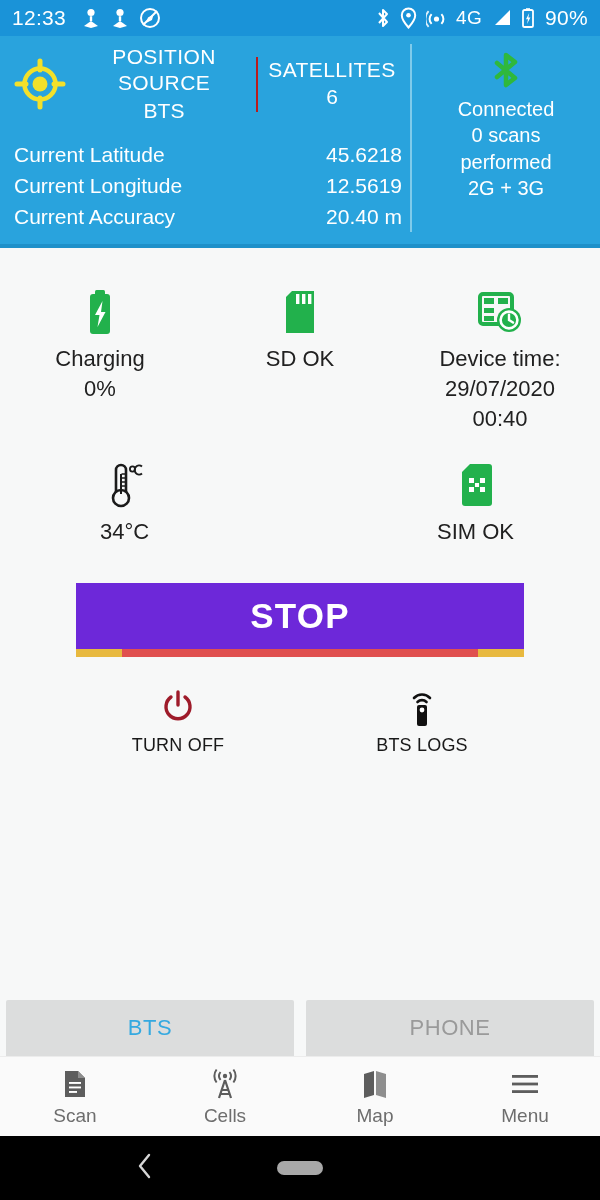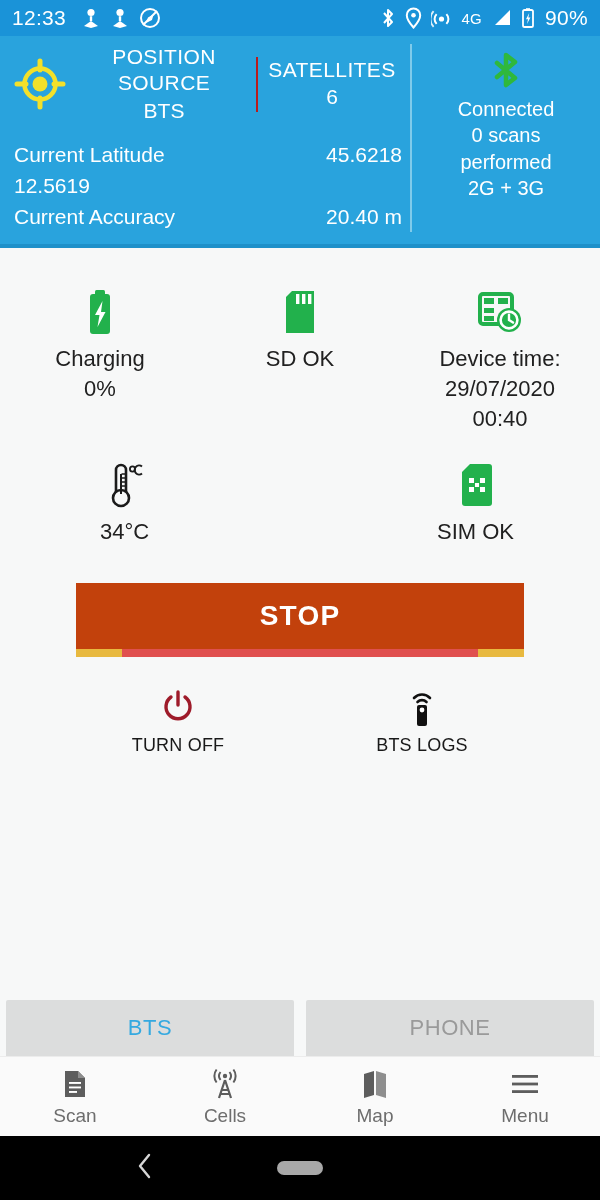--- a/index.html
+++ b/index.html
@@ -15,21 +15,21 @@
   .statusbar {
     height: 36px; background: #1a93d8; color: #ffffff;
     display: flex; align-items: center; padding: 0 12px;
     font-size: 21px; letter-spacing: .3px;
   }
   .sb-left { display: flex; align-items: center; gap: 9px; }
   .sb-clock { font-size: 21px; font-weight: 400; margin-right: 6px; }
   .sb-spacer { flex: 1; }
   .sb-right { display: flex; align-items: center; gap: 9px; }
   .sb-ico { display: inline-flex; align-items: center; justify-content: center; }
-  .sb-text { font-size: 15px; font-weight: 500; }
+  .sb-text { font-size: 19px; font-weight: 500; }
   .sb-pct { font-size: 21px; font-weight: 400; margin-left: 1px; }
 
   
   .header {
     background: #29a3dd; color: #ffffff;
     padding: 8px 0 12px 0; position: relative;
   }
   .hdr-top { display: flex; align-items: flex-start; }
   .hdr-left { flex: 0 0 410px; }
   .hdr-right {
@@ -58,23 +58,23 @@
   .tile { flex: 1; text-align: center; padding: 4px 6px 0 6px; }
   .tile-ico { height: 50px; display: flex; align-items: center; justify-content: center; margin-bottom: 7px; }
   .tile-lbl { font-size: 22px; color: #212121; line-height: 1.36; }
 
   .row2 { margin-top: 22px; }
   .row2 .tile-sp { flex: 0.38; }
 
   
   .stop-wrap { margin: 36px auto 0 auto; width: 448px; position: relative; }
   .stop-btn {
-    background: #c2410c; color: #ffffff;
+    background: #6d28d9; color: #ffffff;
     height: 66px; display: flex; align-items: center; justify-content: center;
-    font-size: 28px; font-weight: bold; letter-spacing: 1.2px;
+    font-size: 35px; font-weight: bold; letter-spacing: 1.2px;
     border: none; width: 100%;
     box-shadow: 0 1px 0 rgba(0,0,0,.08);
   }
   .stop-bar { position: relative; height: 8px; background: #e8b93f; width: 100%; }
   .stop-bar-inner {
     position: absolute; left: 46px; right: 46px; top: 0; bottom: 0;
     background: #e0504f;
   }
 
   
@@ -210,20 +210,21 @@
             <div class="hdr-val">6</div>
           </div>
         </div>
 
         <div class="coords">
           <div class="coord-row">
             <span>Current Latitude</span>
             <span class="coord-val">45.6218</span>
           </div>
           <div class="coord-row">
+            <span>Current Longitude</span>
             <span class="coord-val">12.5619</span>
           </div>
           <div class="coord-row">
             <span>Current Accuracy</span>
             <span class="coord-val">20.40 m</span>
           </div>
         </div>
       </div>
 
       <div class="hdr-right">

